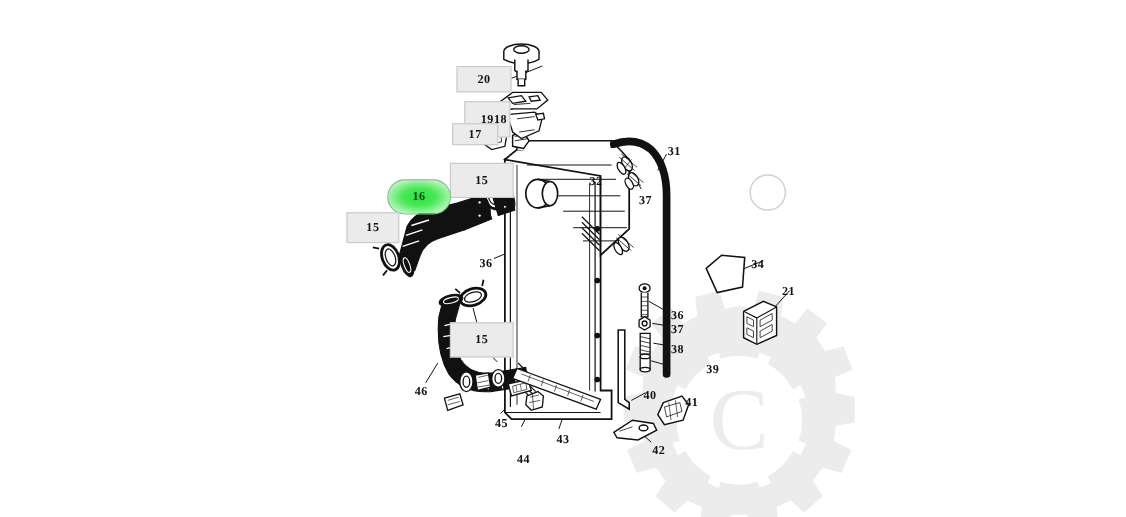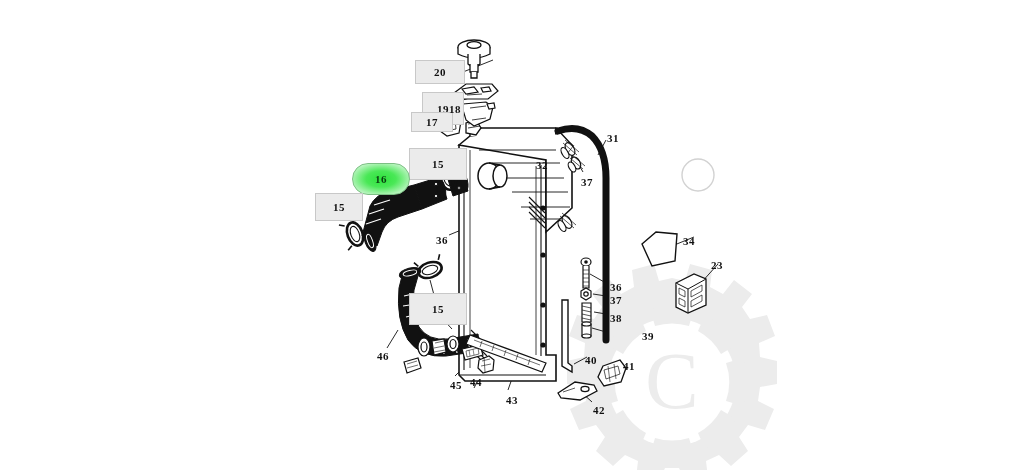--- a/index.html
+++ b/index.html
@@ -363,26 +363,26 @@
   <div class="cbox" style="left:409px;top:293px;width:58px;height:32px;">
     <span>15</span>
   </div>
 
   <div class="plain" style="left:449px;top:103px;">18</div>
   <div class="plain" style="left:536px;top:132px;margin-top:27px;">32</div>
   <div class="plain" style="left:607px;top:132px;">31</div>
   <div class="plain" style="left:581px;top:176px;">37</div>
   <div class="plain" style="left:436px;top:234px;">36</div>
   <div class="plain" style="left:683px;top:235px;">34</div>
-  <div class="plain" style="left:711px;top:259px;">23</div>
+  <div class="plain" style="left:711px;top:259px;">21</div>
   <div class="plain" style="left:610px;top:281px;">36</div>
   <div class="plain" style="left:610px;top:294px;text-align:center;">37</div>
   <div class="plain" style="left:610px;top:312px;">38</div>
   <div class="plain" style="left:610px;top:330px;padding-left:32px;">39</div>
   <div class="plain" style="left:585px;top:354px;">40</div>
   <div class="plain" style="left:623px;top:360px;">41</div>
   <div class="plain" style="left:593px;top:404px;">42</div>
   <div class="plain" style="left:506px;top:394px;">43</div>
-  <div class="plain" style="left:470px;top:376px;">44</div>
+  <div class="plain" style="left:470px;top:412px;">44</div>
   <div class="plain" style="left:450px;top:379px;text-align:right;">45</div>
   <div class="plain" style="left:377px;top:350px;">46</div>
 
 </div>
 
 </body></html>

